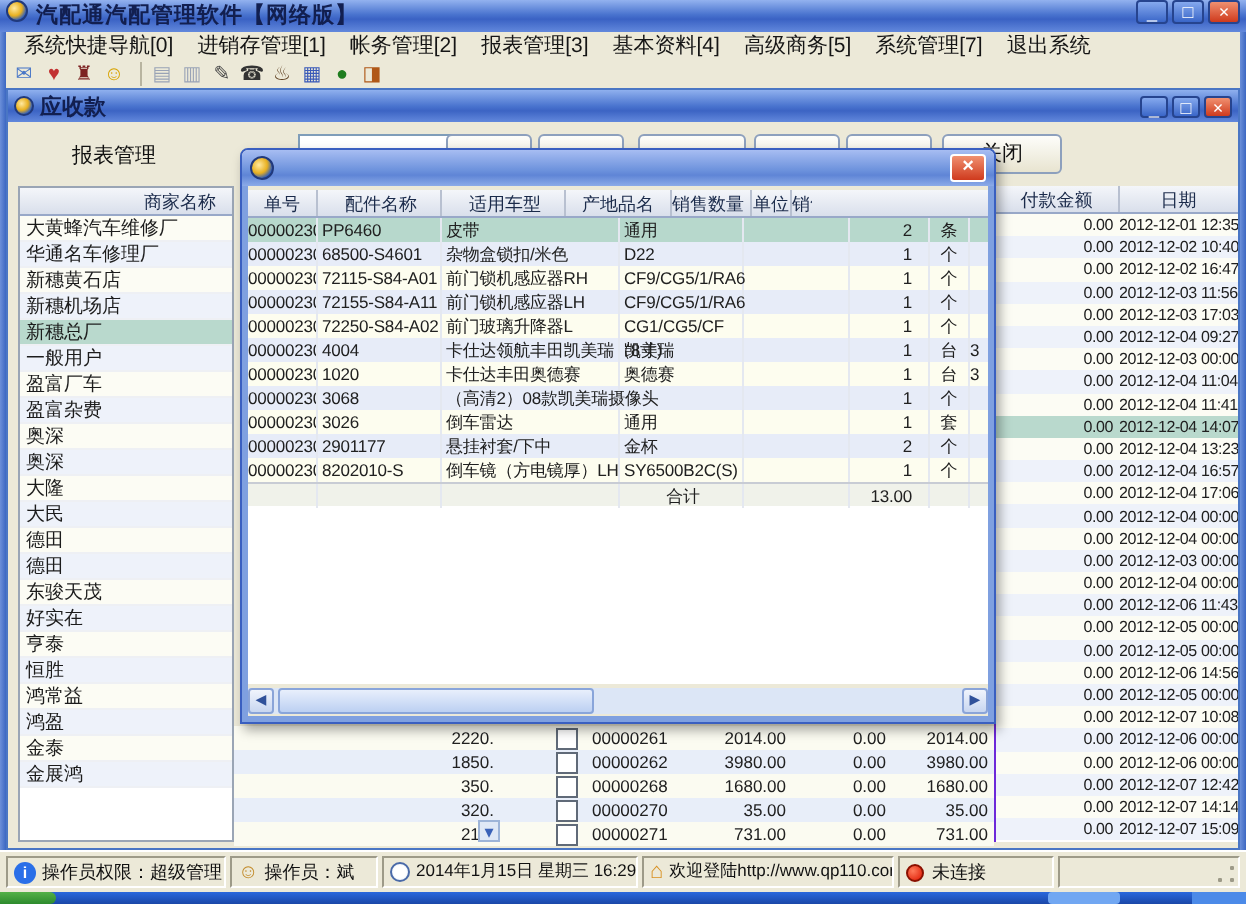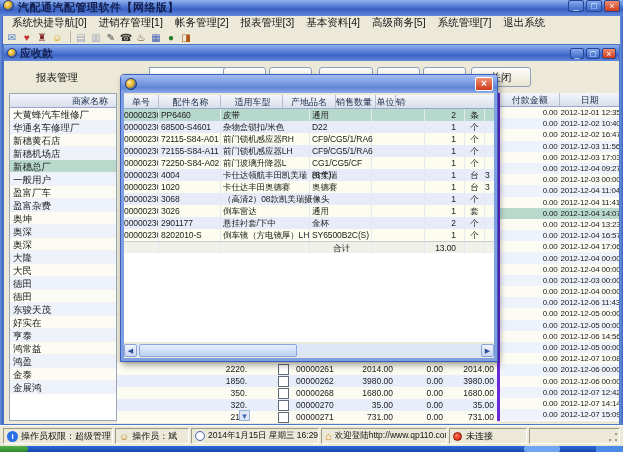--- a/index.html
+++ b/index.html
@@ -70,21 +70,21 @@
   .lp-header{height:14px;background:linear-gradient(#f4f6fa,#d9dfeb);border-bottom:1px solid #98a8c8;
     font-size:9px;color:#1a2a4a;text-align:right;padding-right:8px;line-height:14px}
   .lp-row{height:13px;line-height:13px;font-size:9.5px;color:#1c1c1c;padding-left:3px;
     border-bottom:1px solid #eef0f4;white-space:nowrap;overflow:hidden}
   .lp-row:nth-child(even){background:#eef2fa}
   .lp-row:nth-child(odd){background:#fcfcf4}
   .lp-row.sel{background:#b9d9cd}
 
   
   .right-panel{position:absolute;left:493px;top:32px;width:122px;height:328px;background:#fff;
-    border-left:3px solid #6d28d9;overflow:hidden}
+    border-left:1px solid #6d28d9;overflow:hidden}
   .rp-header{display:flex;height:14px;background:linear-gradient(#f4f6fa,#d9dfeb);border-bottom:1px solid #98a8c8;
     font-size:9px;color:#1a2a4a;line-height:14px}
   .rp-header .h1{width:62px;text-align:center;border-right:1px solid #b8c0d0}
   .rp-header .h2{width:60px;text-align:center}
   .rp-row{display:flex;height:11.2px;align-items:center;font-size:8px;color:#202020;letter-spacing:-.2px}
   .rp-row:nth-child(even){background:#eef2fa}
   .rp-row:nth-child(odd){background:#fcfcf4}
   .rp-row.sel{background:#b9d9cd}
   .rp-amt{width:62px;text-align:right;padding-right:3px}
   .rp-date{width:60px;white-space:nowrap;overflow:hidden}
@@ -247,30 +247,30 @@
         <div>
 
         <div class="lp-row">大黄蜂汽车维修厂</div>
             <div class="lp-row">华通名车修理厂</div>
             <div class="lp-row">新穗黄石店</div>
             <div class="lp-row">新穗机场店</div>
             <div class="lp-row sel">新穗总厂</div>
             <div class="lp-row">一般用户</div>
             <div class="lp-row">盈富厂车</div>
             <div class="lp-row">盈富杂费</div>
-            <div class="lp-row">奥坤</div>
             <div class="lp-row">奥深</div>
             <div class="lp-row">奥深</div>
             <div class="lp-row">大隆</div>
             <div class="lp-row">大民</div>
             <div class="lp-row">德田</div>
             <div class="lp-row">德田</div>
             <div class="lp-row">东骏天茂</div>
             <div class="lp-row">好实在</div>
             <div class="lp-row">亨泰</div>
+            <div class="lp-row">恒胜</div>
             <div class="lp-row">鸿常益</div>
             <div class="lp-row">鸿盈</div>
             <div class="lp-row">金泰</div>
             <div class="lp-row">金展鸿</div>
           </div>
       </div>
 
       <div class="bottom-rows">
         <div>
 

